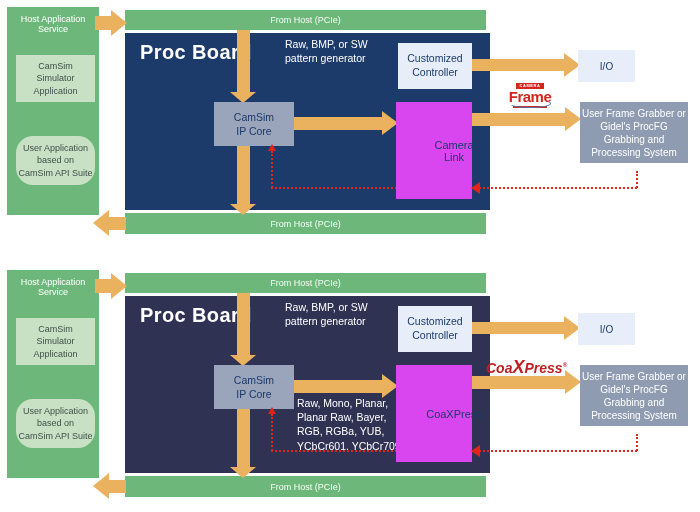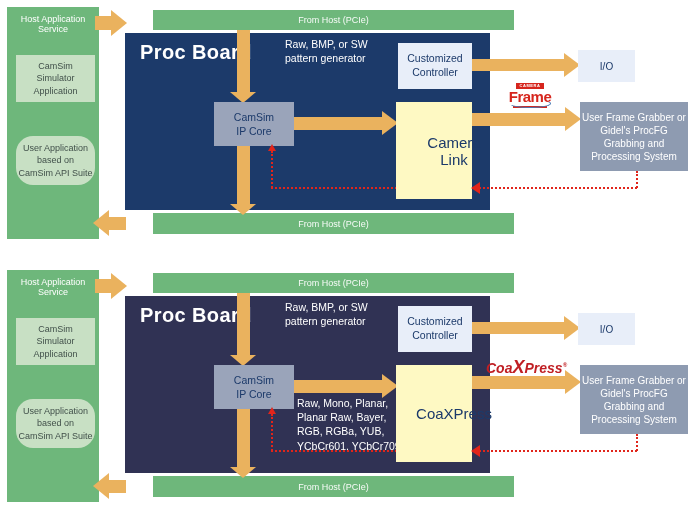--- a/index.html
+++ b/index.html
@@ -4,55 +4,55 @@
 <style>
   * { margin:0; padding:0; box-sizing:border-box; }
   html,body { width:700px; height:512px; background:#ffffff; overflow:hidden;
               font-family:"Liberation Sans", sans-serif; }
   .diagram { position:absolute; left:7px; width:688px; height:232px; }
   .d1 { top:7px; }
   .d2 { top:270px; }
   .abs { position:absolute; }
 
   
-  .sidebar { left:0; top:0; width:92px; height:232px; background:#6eb77b; z-index:1; }
+  .sidebar { left:0; top:0; width:92px; height:208px; background:#6eb77b; z-index:1; }
   .sidebar-title { position:absolute; top:7px; left:0; width:100%; text-align:center;
                    color:#ffffff; font-size:9px; }
   .side-app { background:#c8e0c4; color:#41504a; font-size:9px; line-height:1.35;
               text-align:center; display:flex; align-items:center; justify-content:center;
               white-space:pre-line; }
   .app1 { left:9px; top:48px; width:79px; height:47px; }
   .app2 { left:9px; top:129px; width:79px; height:49px;border-radius:17px; }
 
   
   .bar { left:118px; width:361px; height:20px; background:#6eb77b; z-index:1;
          color:rgba(255,255,255,.95); font-size:9px;
-         display:flex; align-items:center; justify-content:center;margin-left:28px; }
+         display:flex; align-items:center; justify-content:center; }
   .bar-top { top:3px; }
   .bar-bottom { top:206px; height:21px; }
 
   
   .board { left:118px; top:26px; width:365px; height:177px; z-index:1; }
   .d1 .board { background:#1c3a6a; }
   .d2 .board { background:#303254; }
   .board-title { left:133px; top:34px; color:#ffffff; font-size:20px; font-weight:600;
                  letter-spacing:.4px; z-index:2; }
 
   .white-label { color:#ffffff; font-size:10.5px; line-height:1.35; white-space:pre-line; z-index:2; }
   .pattern-label { left:256px; top:30px;margin-left:22px; }
   .formats-label { left:290px; top:126px; }
 
   
   .box { display:flex; align-items:center; justify-content:center; text-align:center;
          white-space:pre-line; z-index:3; }
   .ip-core    { left:207px; top:95px;  width:80px;  height:44px; background:#9aa4ba; color:#1c3a6a; font-size:10.5px; line-height:1.35; }
-  .iface      { left:389px; top:95px;  width:76px;  height:97px; background:#fef9c3; color:#1c3a6a; font-size:15px;padding-left:40px; }
+  .iface      { left:389px; top:95px;  width:76px;  height:97px; background:#d946ef; color:#1c3a6a; font-size:11px;padding-left:40px; }
   .controller { left:391px; top:36px;  width:74px;  height:46px; background:#e8eef9; color:#1c3a6a; font-size:10.5px; line-height:1.3; }
   .io         { left:571px; top:43px;  width:57px;  height:32px; background:#e8eef9; color:#1c3a6a; font-size:10px; }
-  .fg         { left:573px; top:95px;  width:108px; height:69px; background:#8e9bb1; color:#ffffff; font-size:10px; line-height:1.3; }
+  .fg         { left:573px; top:95px;  width:108px; height:61px; background:#8e9bb1; color:#ffffff; font-size:10px; line-height:1.3; }
 
   
   .a-shaft { background:#eab25e; z-index:2; }
   .a-head { width:0; height:0; z-index:2; }
   .head-right { border-top:13px solid transparent; border-bottom:13px solid transparent; border-left:16px solid #eab25e; }
   .head-right-sm { border-top:12px solid transparent; border-bottom:12px solid transparent; border-left:16px solid #eab25e; }
   .head-left  { border-top:13px solid transparent; border-bottom:13px solid transparent; border-right:16px solid #eab25e; }
   .head-down  { border-left:13px solid transparent; border-right:13px solid transparent; border-top:11px solid #eab25e; }
 
   

